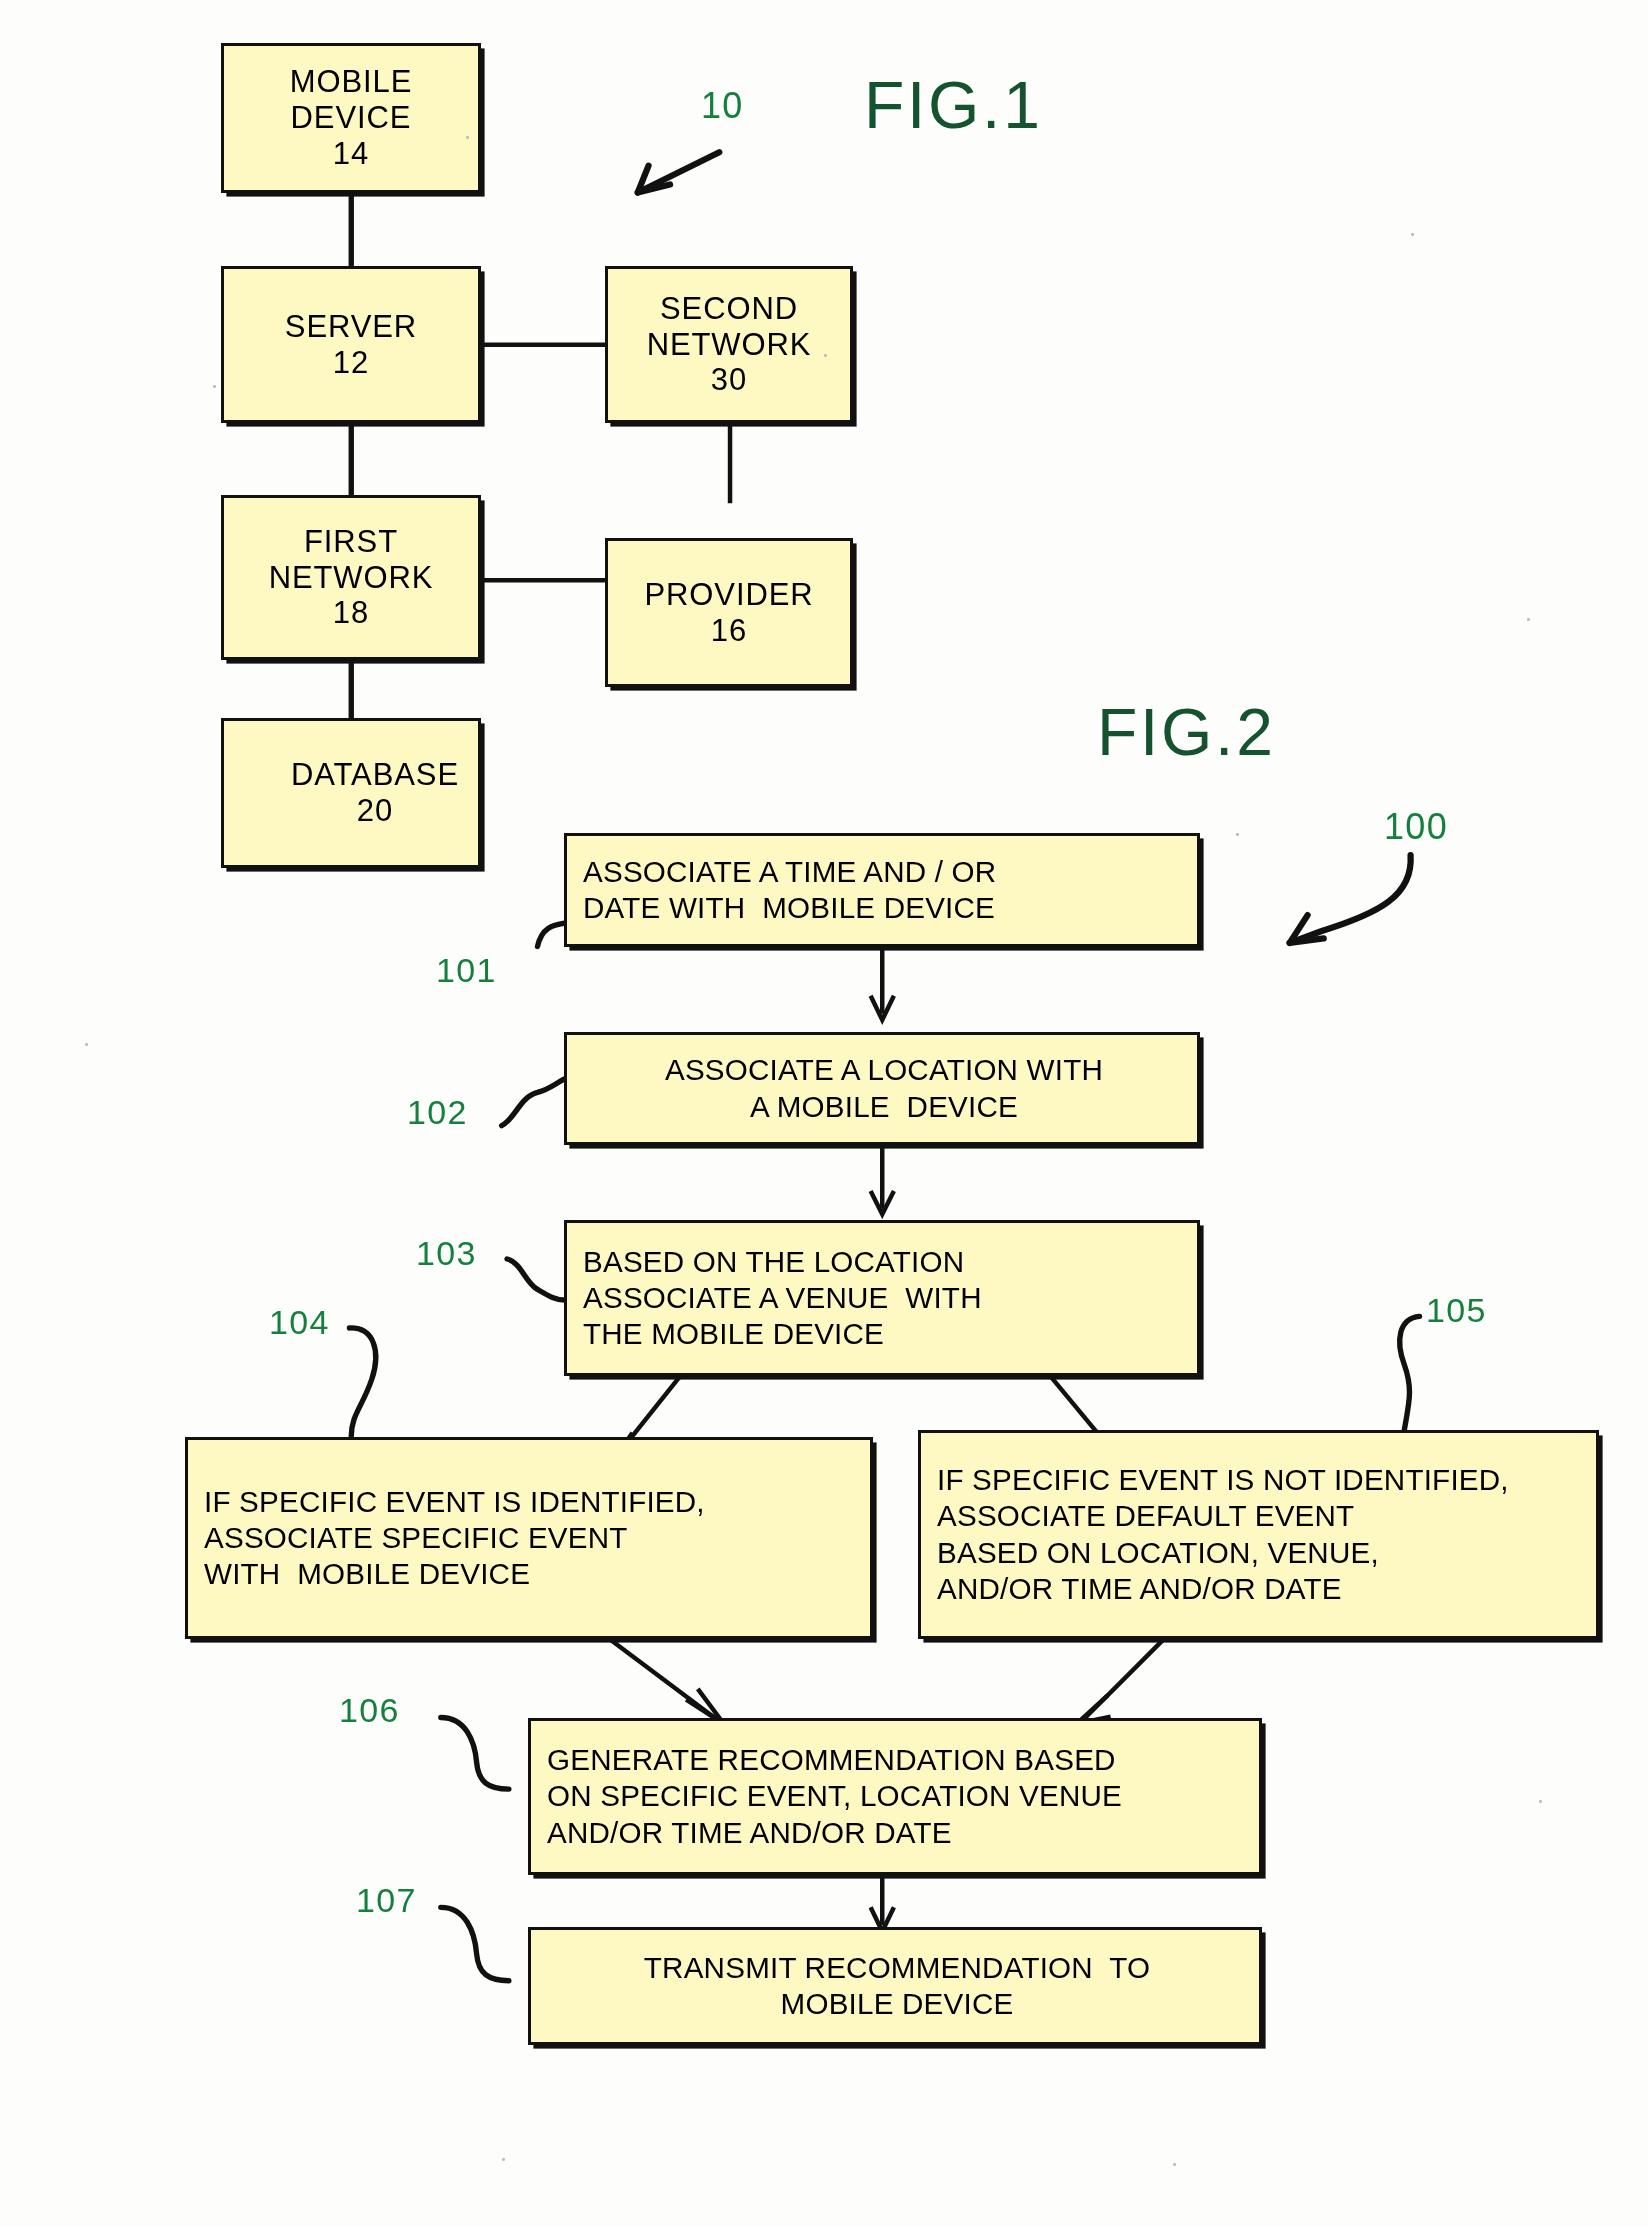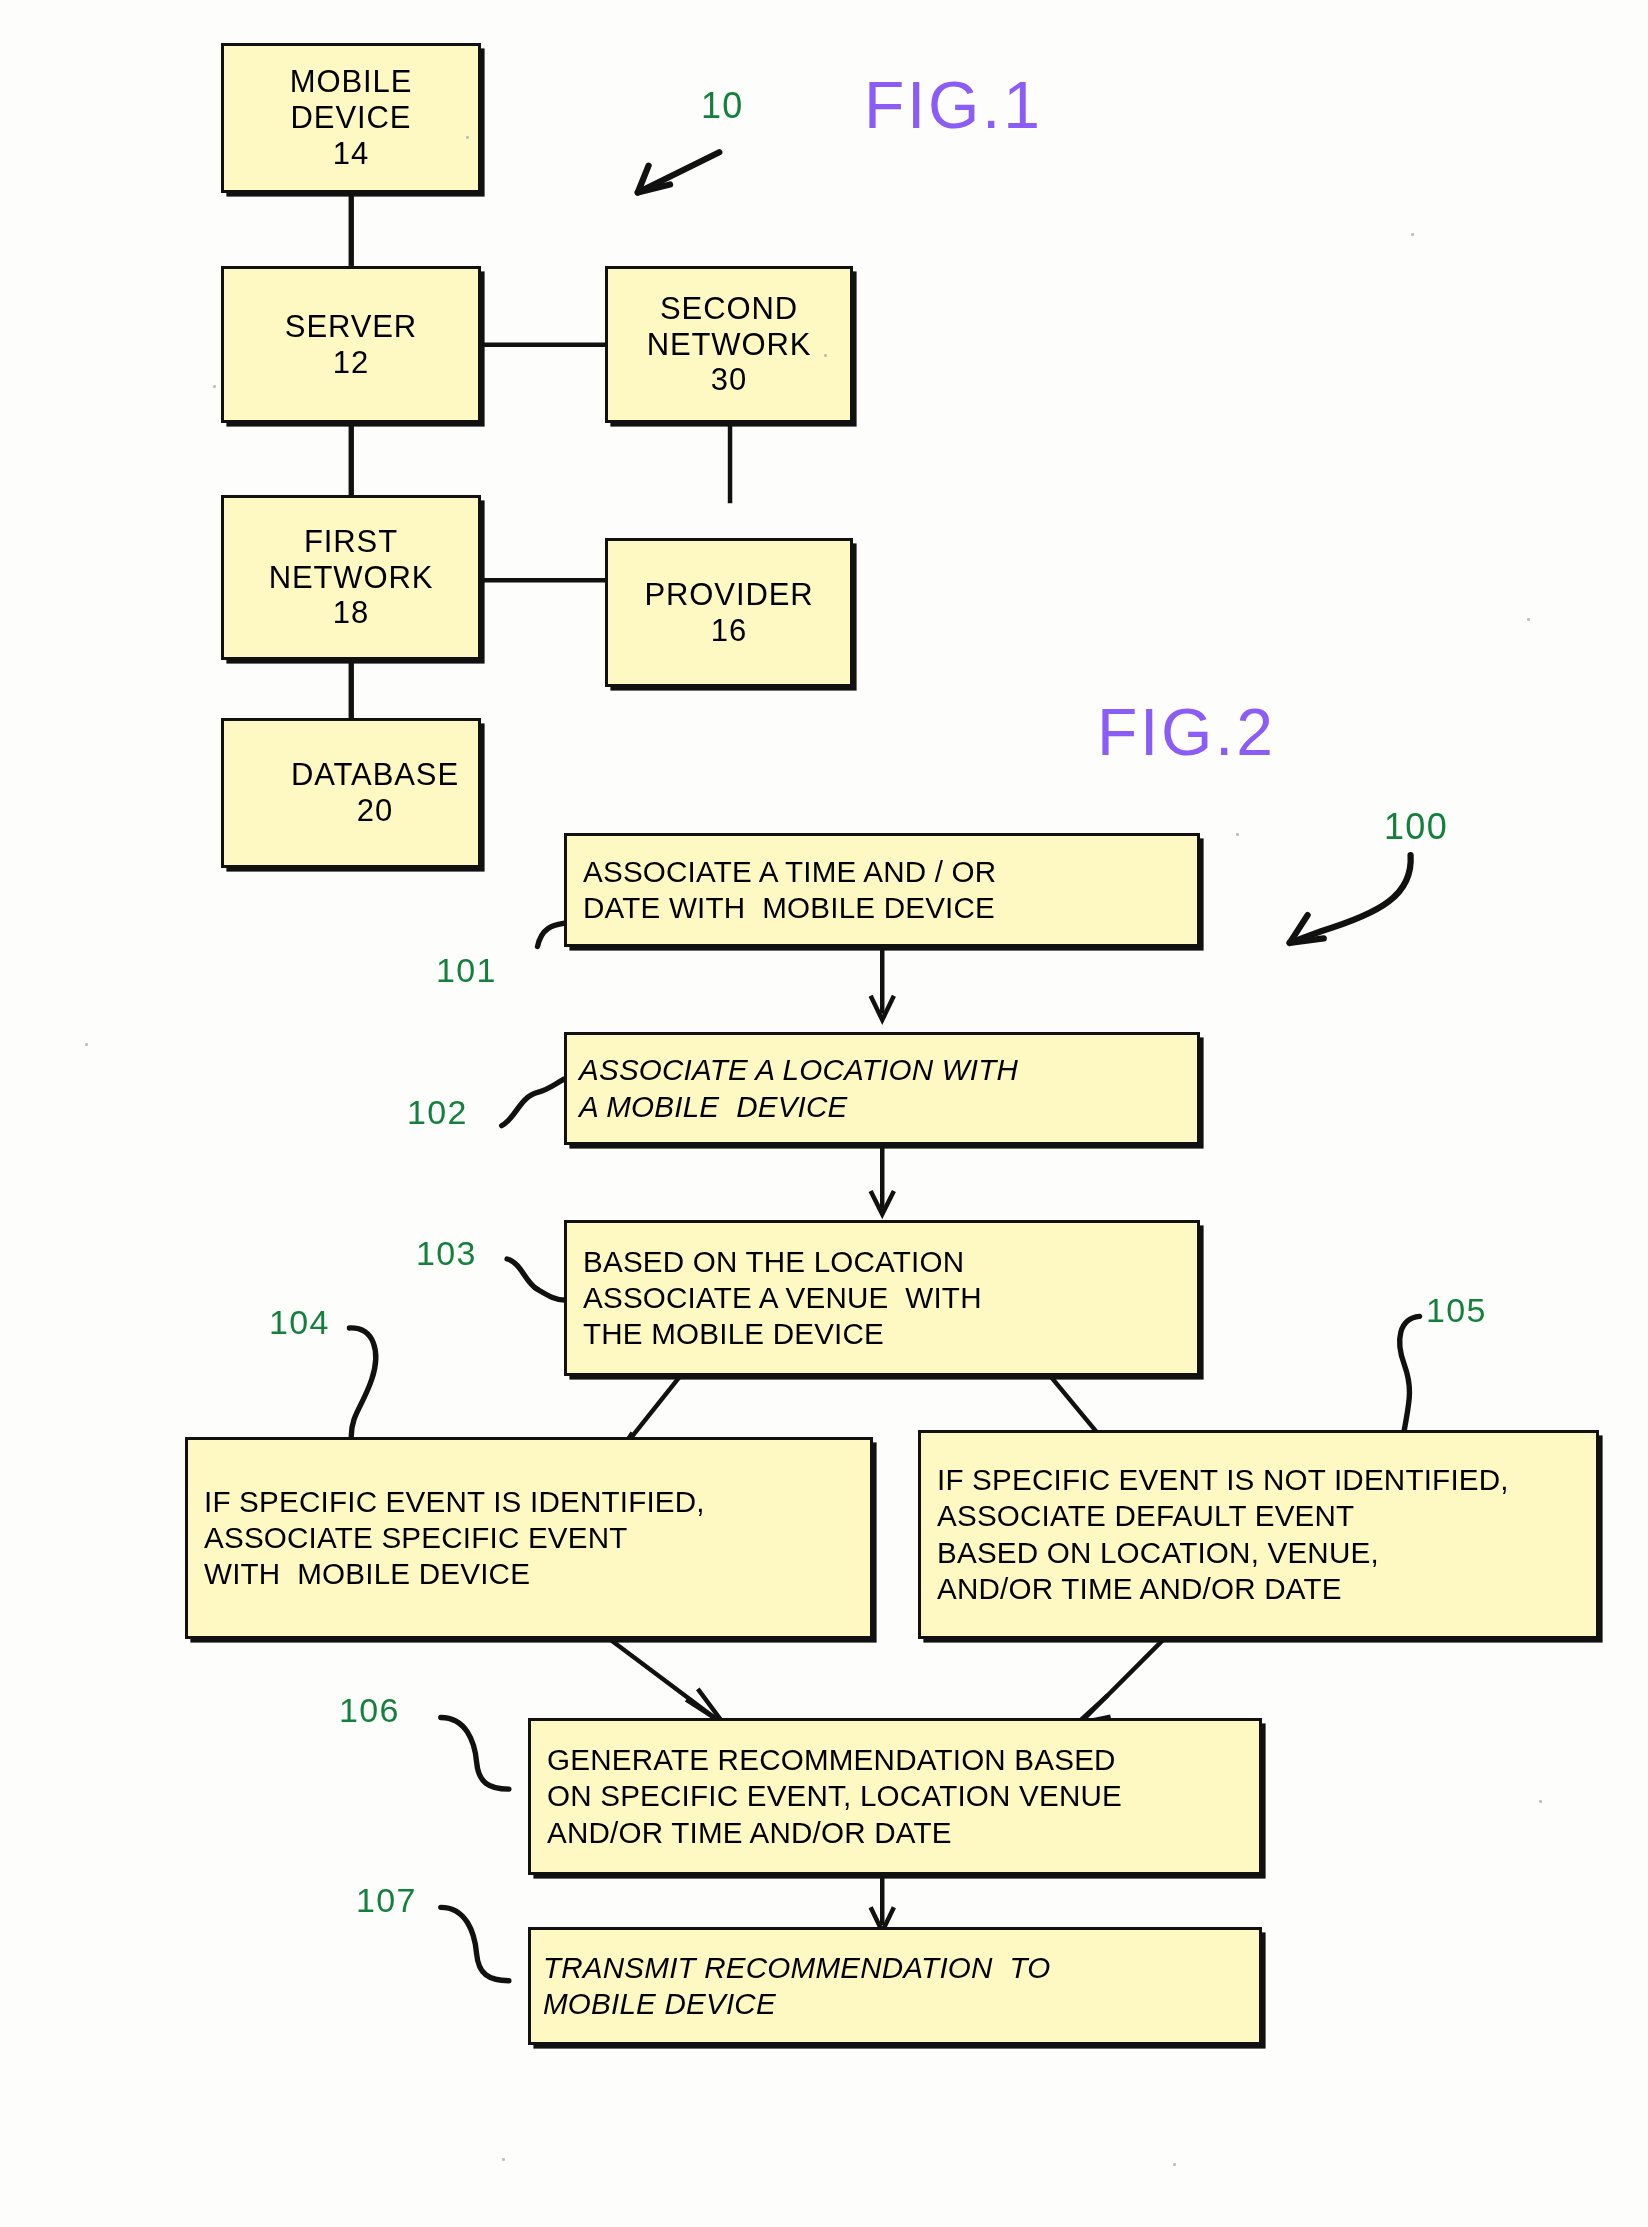--- a/index.html
+++ b/index.html
@@ -45,29 +45,29 @@
   }
 
   
   .stepbox .lines {
     text-align: left;
     padding-left: 16px;
     font-size: 29.6px;
     letter-spacing: 0.2px;
     line-height: 1.22;
   }
-  .stepbox.center .lines { padding-left: 12px; font-style: italic; }
+  .stepbox.center .lines { text-align: center; padding-left: 4px; }
 
   
   .figtitle {
     position: absolute;
     font-size: 66px;
     letter-spacing: 2.7px;
     font-weight: 400;
-    color: #8b5cf6;
+    color: #14532d;
     white-space: nowrap;
   }
 
   
   .refnum {
     position: absolute;
     font-size: 36px;
     letter-spacing: 1.3px;
     color: #15803d;
     white-space: nowrap;

